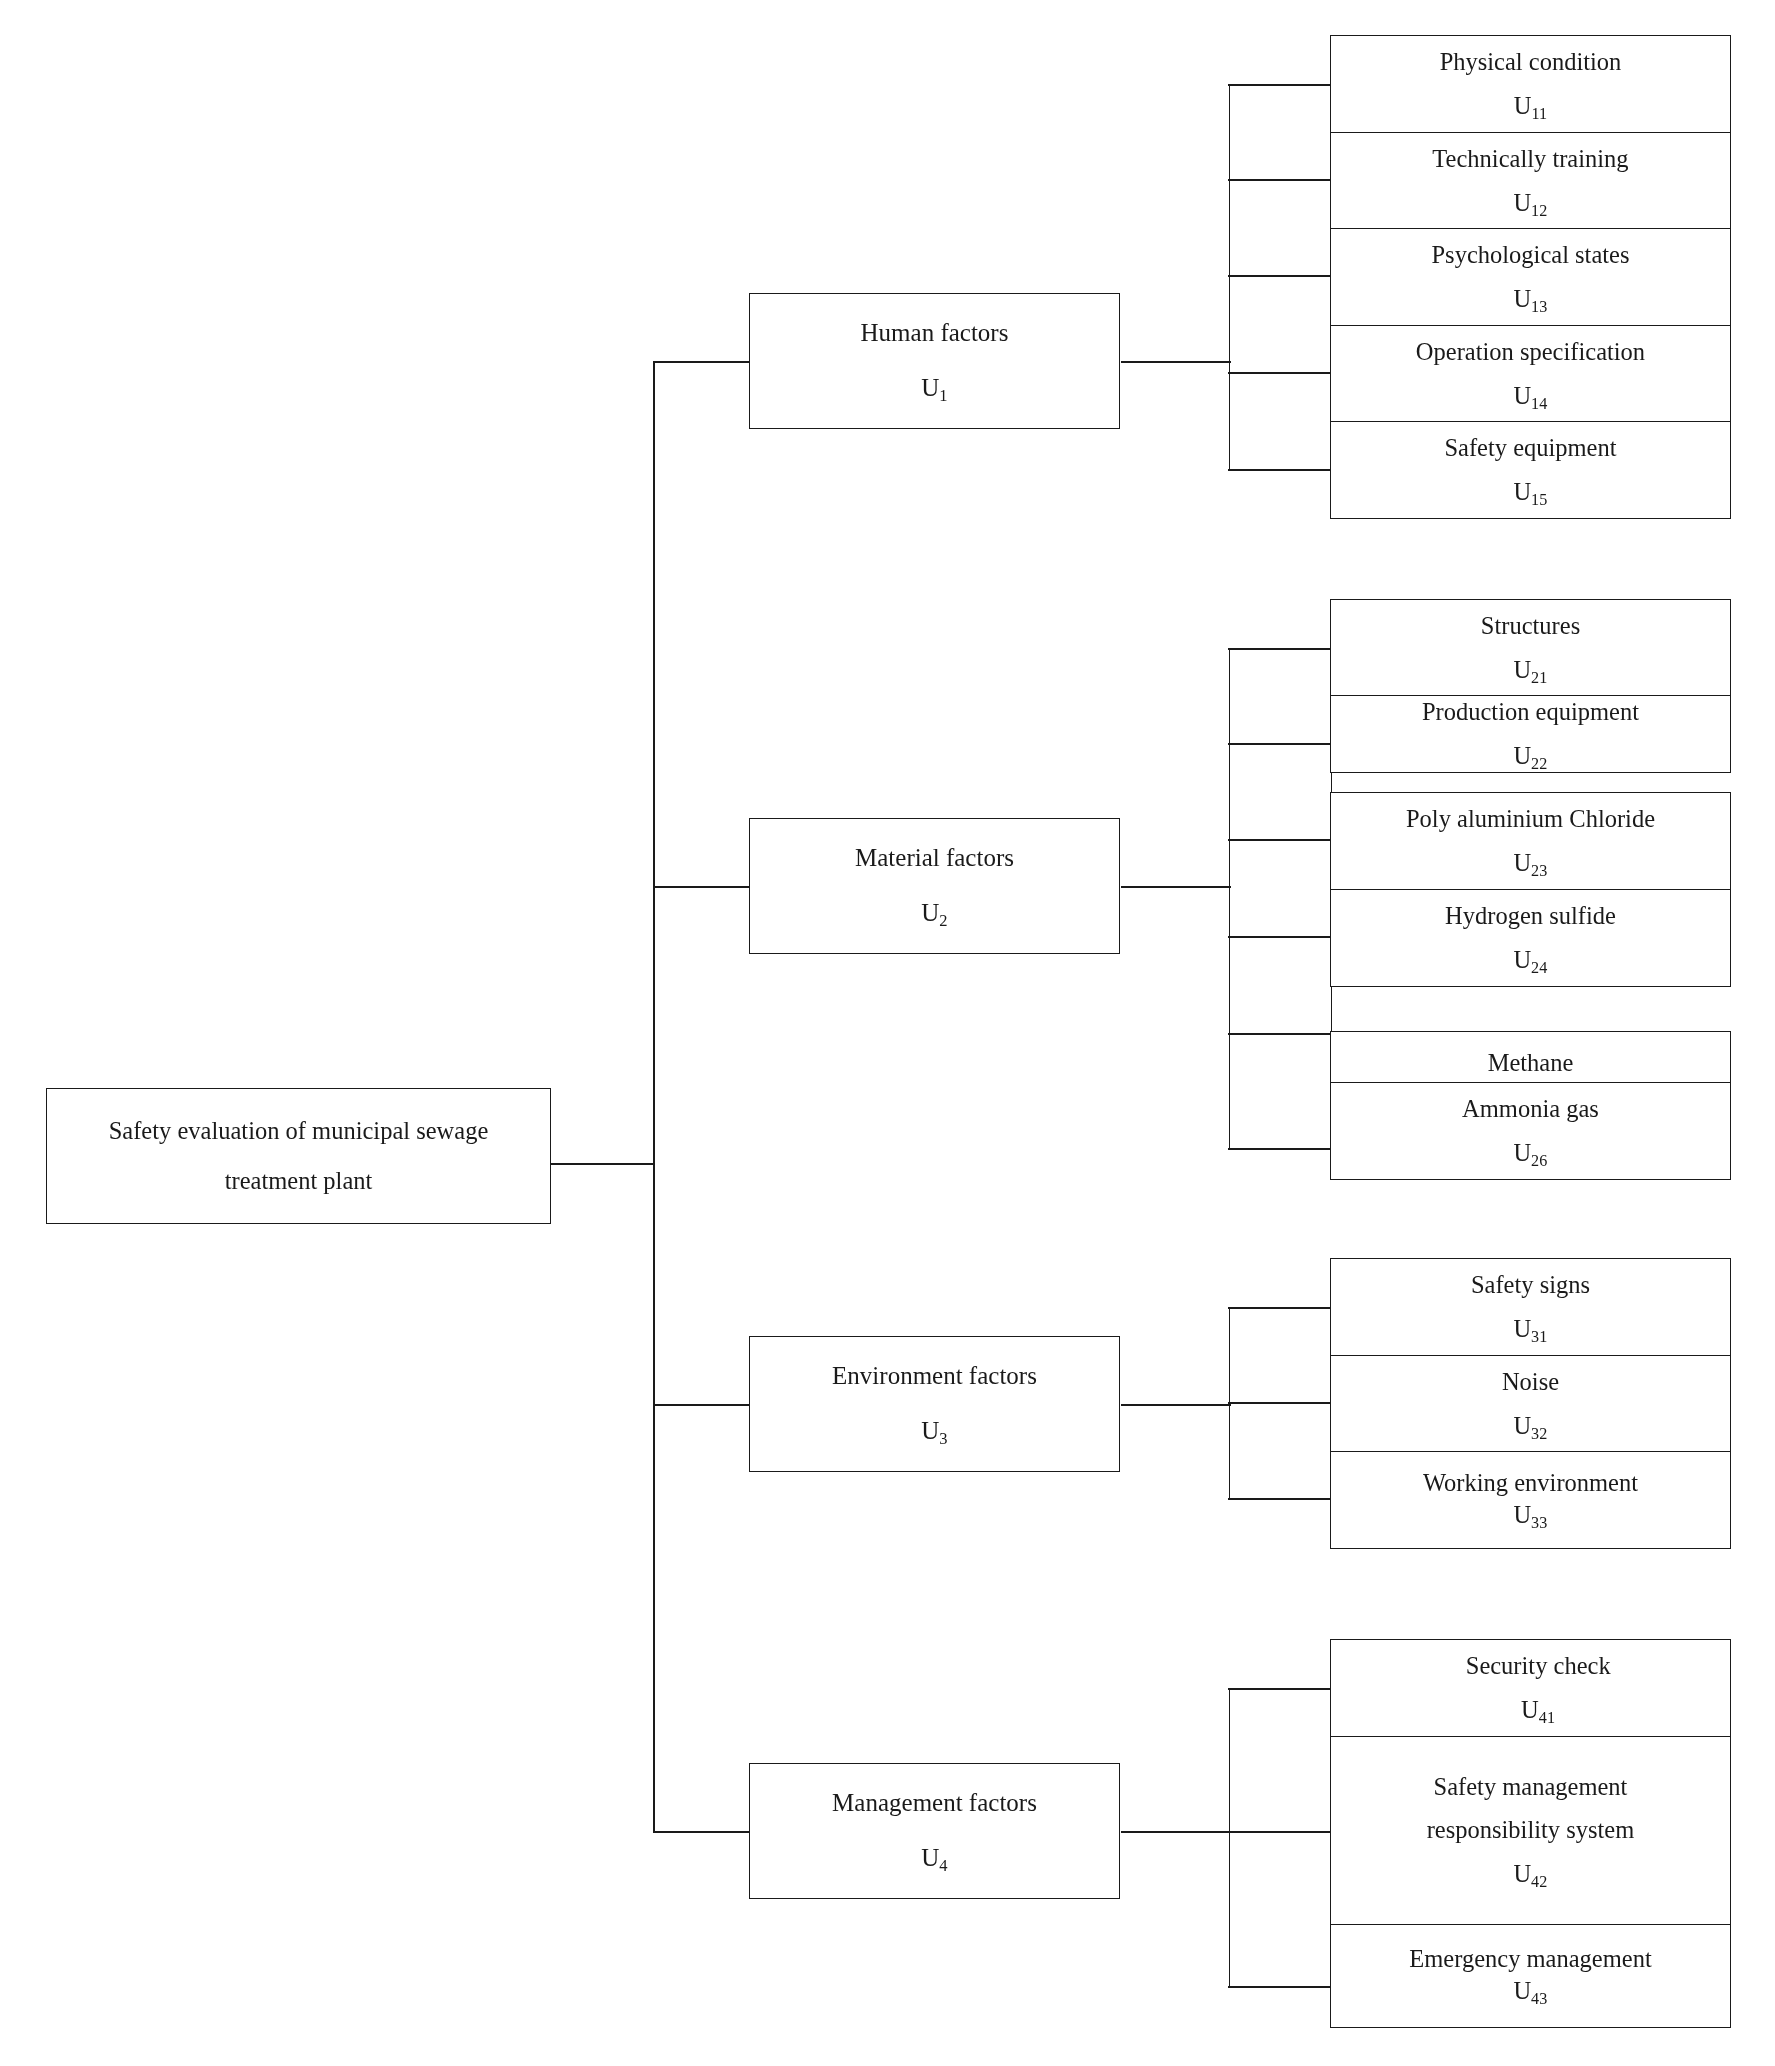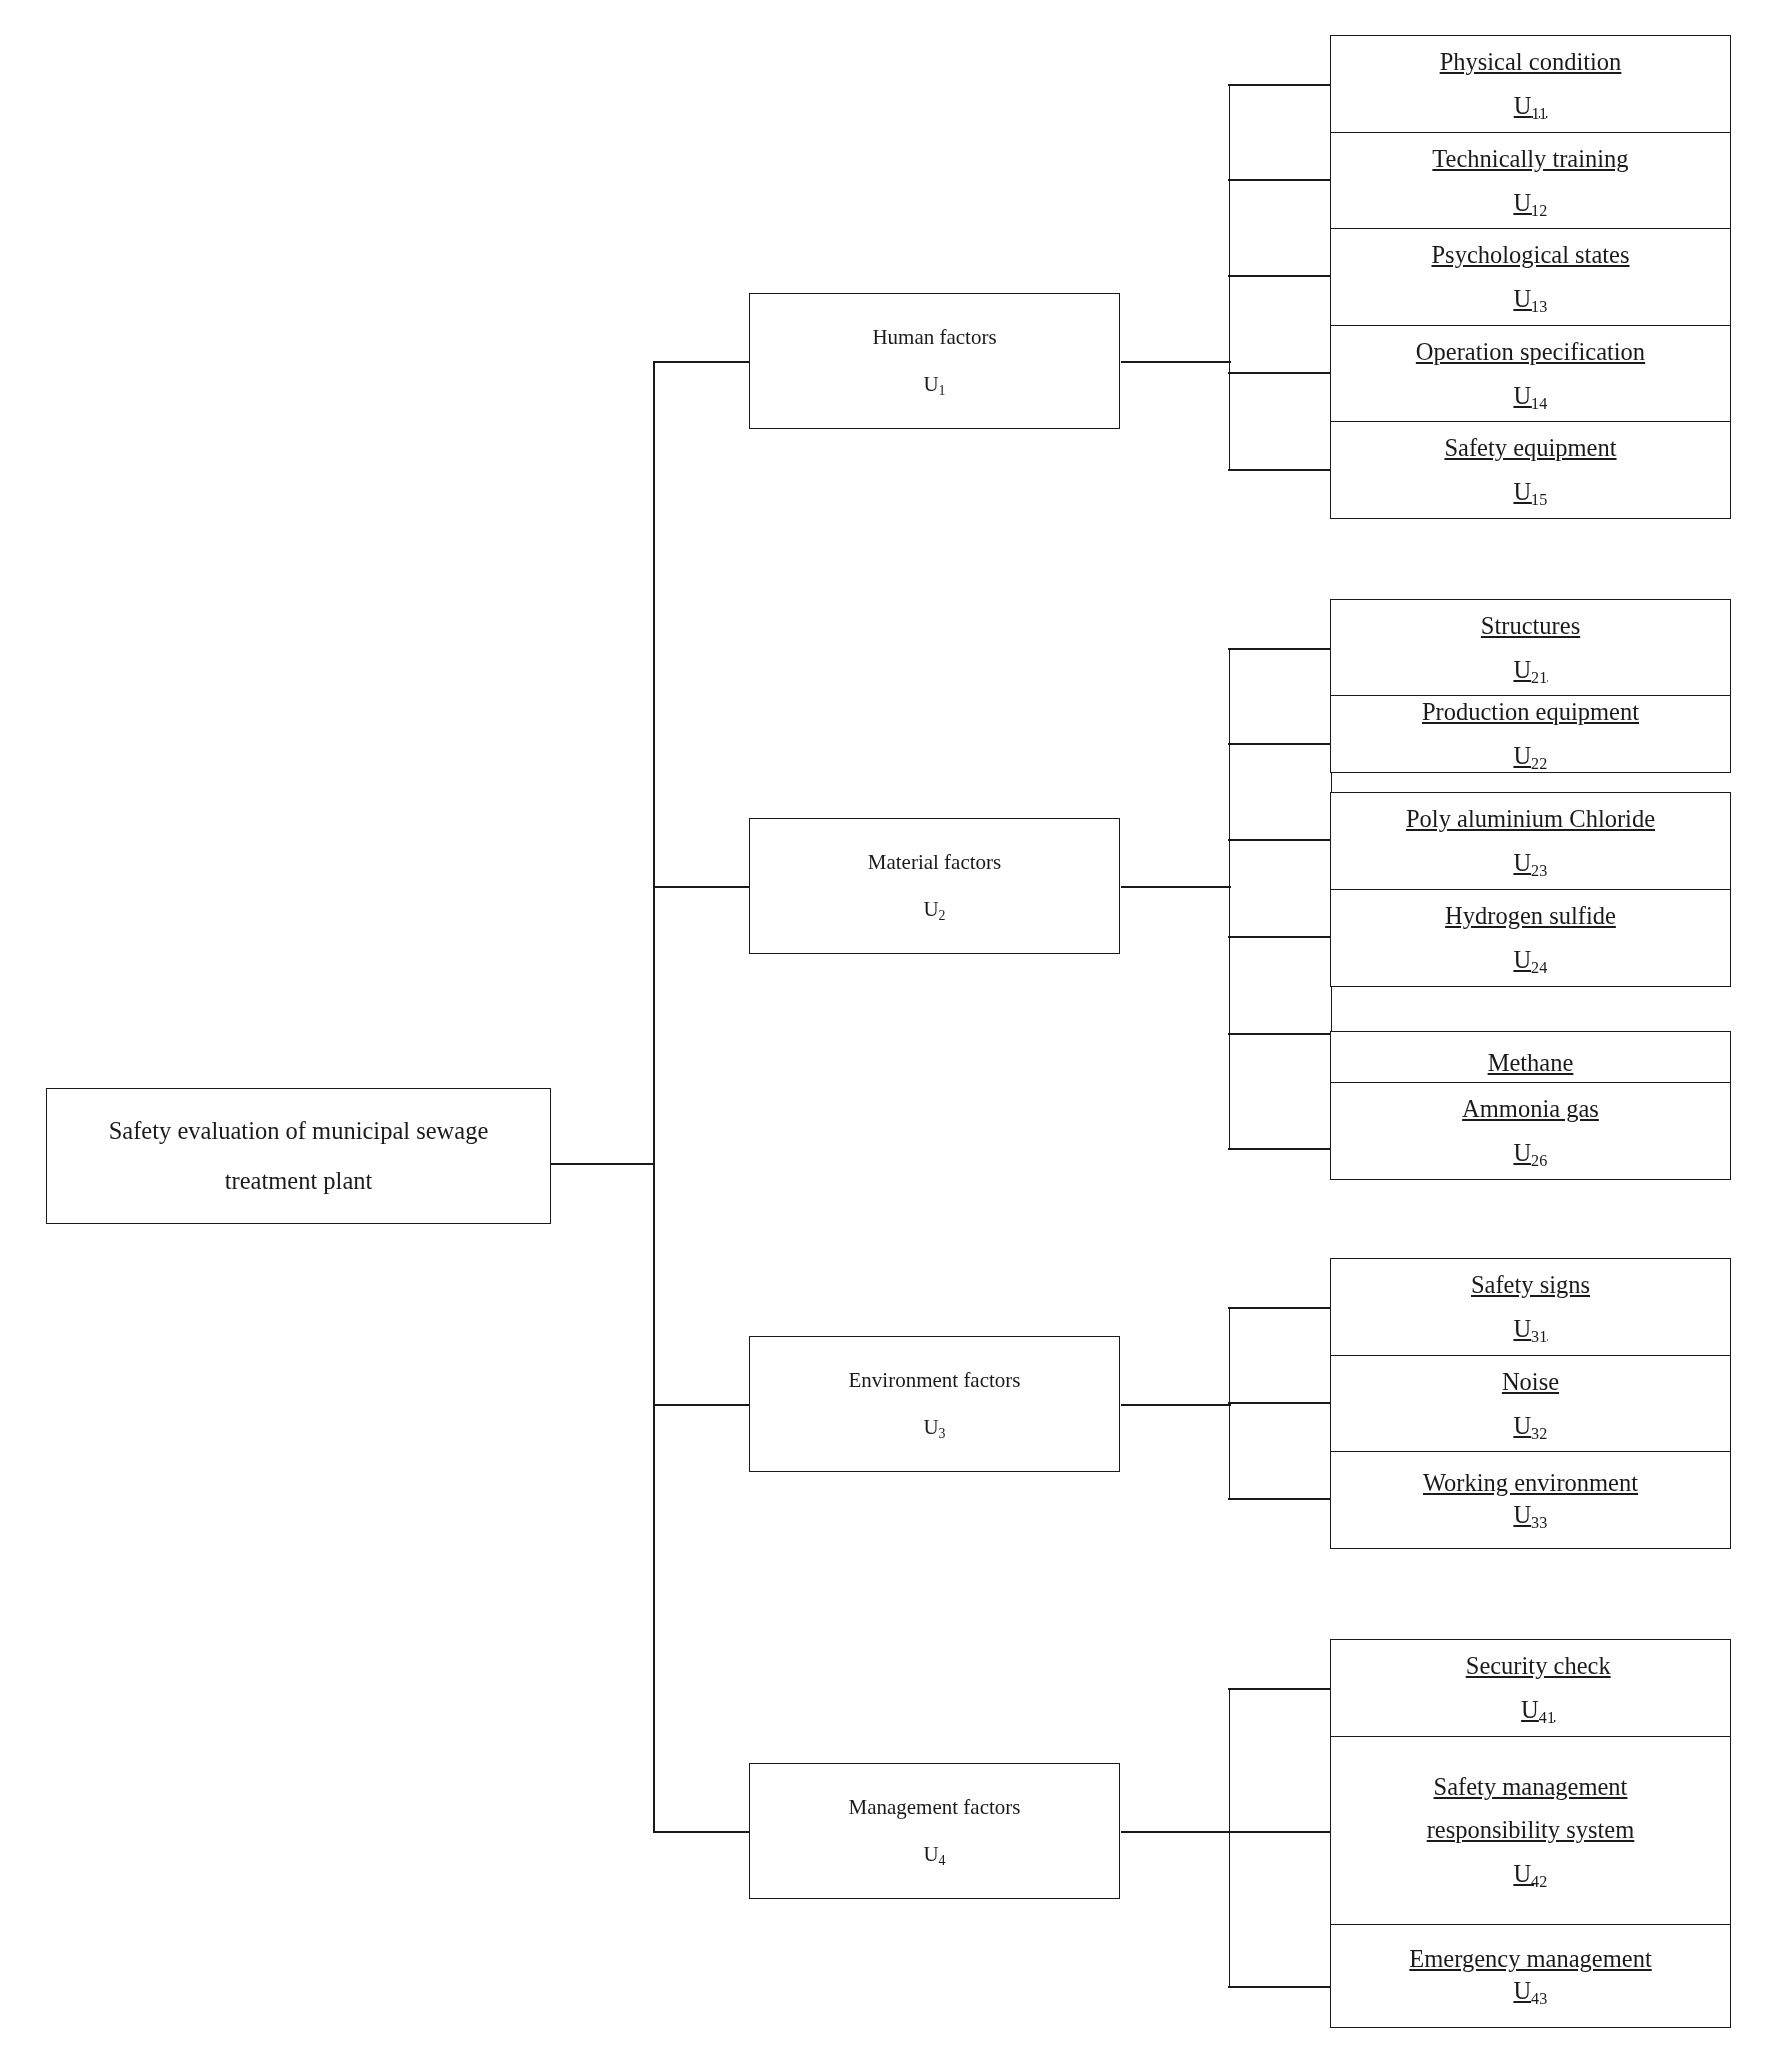--- a/index.html
+++ b/index.html
@@ -40,30 +40,29 @@
   
   #root-node{
     left:46px; top:1088px; width:505px; height:136px;
     font-size:24.5px;
     line-height:2.05;
   }
 
   
   .lvl2{
     left:749px; width:371px; height:136px;
-    font-size:21px;
+    font-size:25px;
   }
   .lvl2 .code{margin-top:11px;}
 
   
   .lvl3{
     left:1330px; width:401px;
     font-size:24.5px;
     padding:0 8.6px;
-    text-decoration:underline;
   }
   .lvl3 .code{margin-top:1.2px;}
 
   
   .lvl3.tight{line-height:1.28;}
   .lvl3.tight .code{margin-top:0;}
 
   
   .hline{position:absolute;background:#1a1a1a;height:1.8px;}
   .vline{position:absolute;background:#1a1a1a;width:1.8px;}

